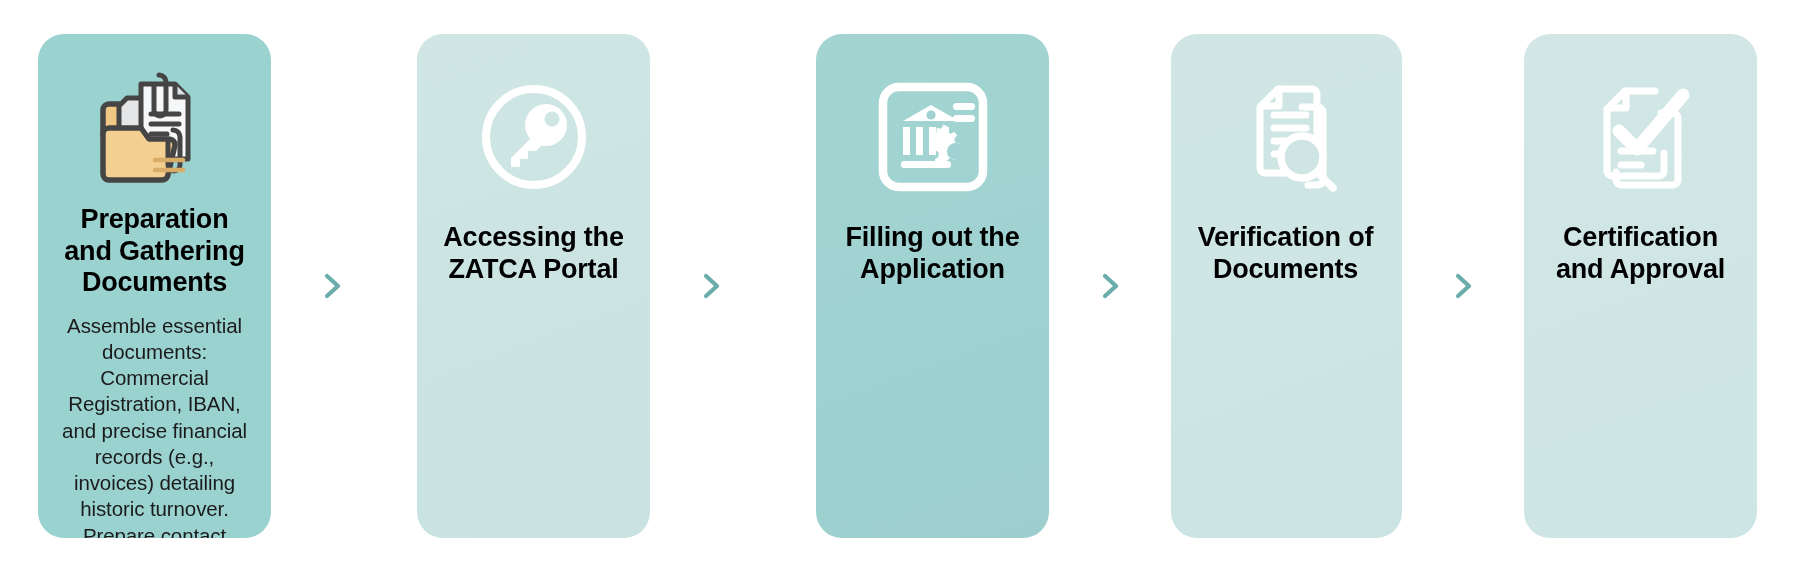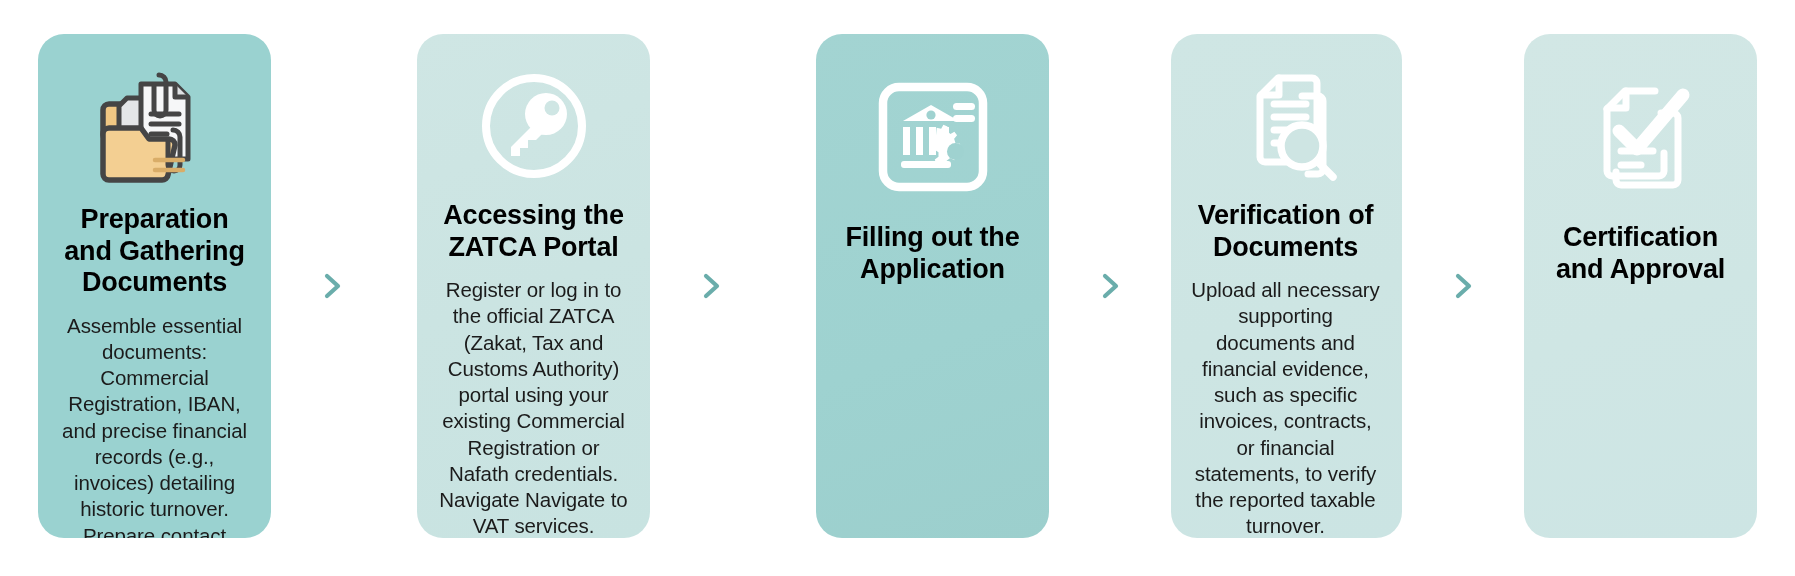--- a/index.html
+++ b/index.html
@@ -131,21 +131,20 @@
       <svg width="128" height="128" viewBox="0 0 128 128">
         <circle cx="64" cy="64" r="48" fill="none" stroke="#ffffff" stroke-width="8"></circle>
         <g fill="#ffffff">
           <circle cx="76" cy="52" r="21"></circle>
           <path d="M63 63 l-22 22 v9 h9 v-8 h8 v-8 h8 l7 -7 z"></path>
         </g>
         <circle cx="82" cy="46" r="7.5" fill="#cfe6e4"></circle>
       </svg>
     </div>
     <div class="card-title">Accessing the ZATCA Portal</div>
-    <div class="card-body">Register or log in to the official ZATCA (Zakat, Tax and Customs Authority) portal using your existing Commercial Registration or Nafath credentials. Navigate Navigate to VAT services.</div>
   </div>
 
   <div class="connector">
     <svg class="connector-chevron" viewBox="0 0 34 34">
       <polyline points="12,7 23,17 12,27" fill="none" stroke="#6aadab" stroke-width="4.2" stroke-linecap="round" stroke-linejoin="round"></polyline>
     </svg>
   </div>
 
   <div class="step-card card-tone-2">
     <div class="icon-wrap">
@@ -189,21 +188,20 @@
           <line x1="52" y1="68" x2="72" y2="68"></line>
           <line x1="52" y1="81" x2="64" y2="81"></line>
         </g>
         <g fill="none" stroke="#ffffff" stroke-width="7.5" stroke-linecap="round">
           <circle cx="80" cy="84" r="21" fill="#cee5e3"></circle>
           <line x1="95" y1="99" x2="111" y2="115"></line>
         </g>
       </svg>
     </div>
     <div class="card-title">Verification of Documents</div>
-    <div class="card-body">Upload all necessary supporting documents and financial evidence, such as specific invoices, contracts, or financial statements, to verify the reported taxable turnover.</div>
   </div>
 
   <div class="connector">
     <svg class="connector-chevron" viewBox="0 0 34 34">
       <polyline points="12,7 23,17 12,27" fill="none" stroke="#6aadab" stroke-width="4.2" stroke-linecap="round" stroke-linejoin="round"></polyline>
     </svg>
   </div>
 
   <div class="step-card card-tone-4">
     <div class="icon-wrap">

